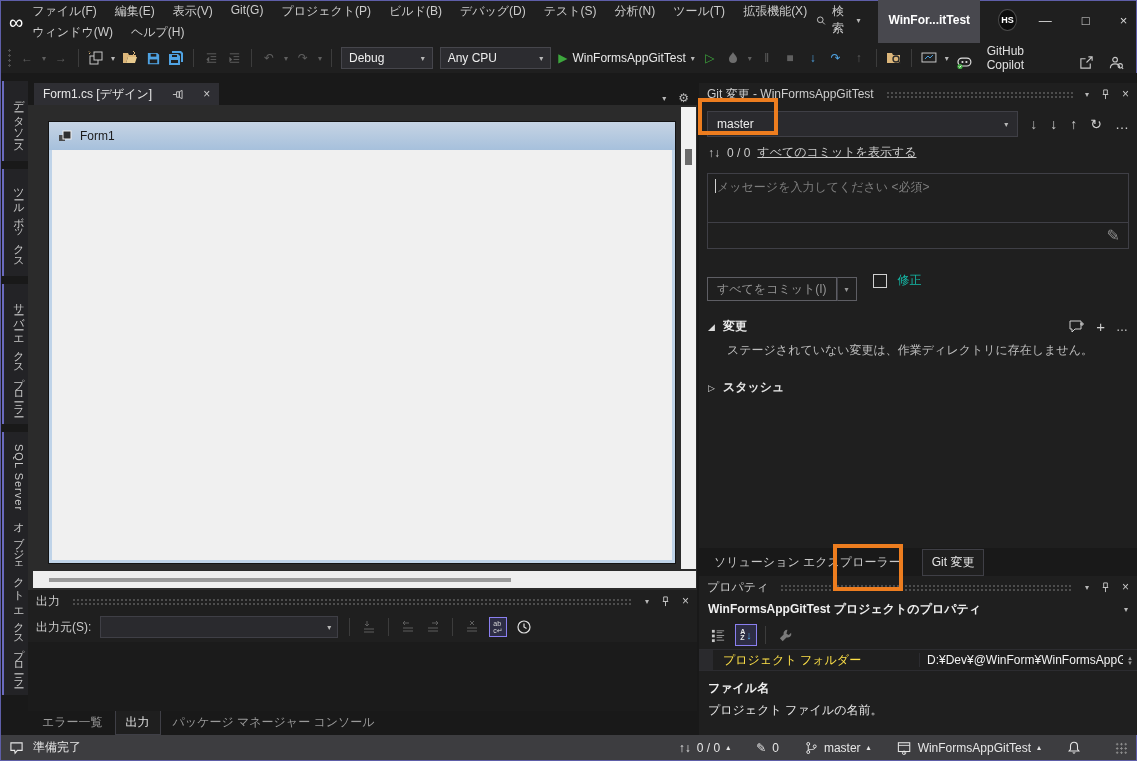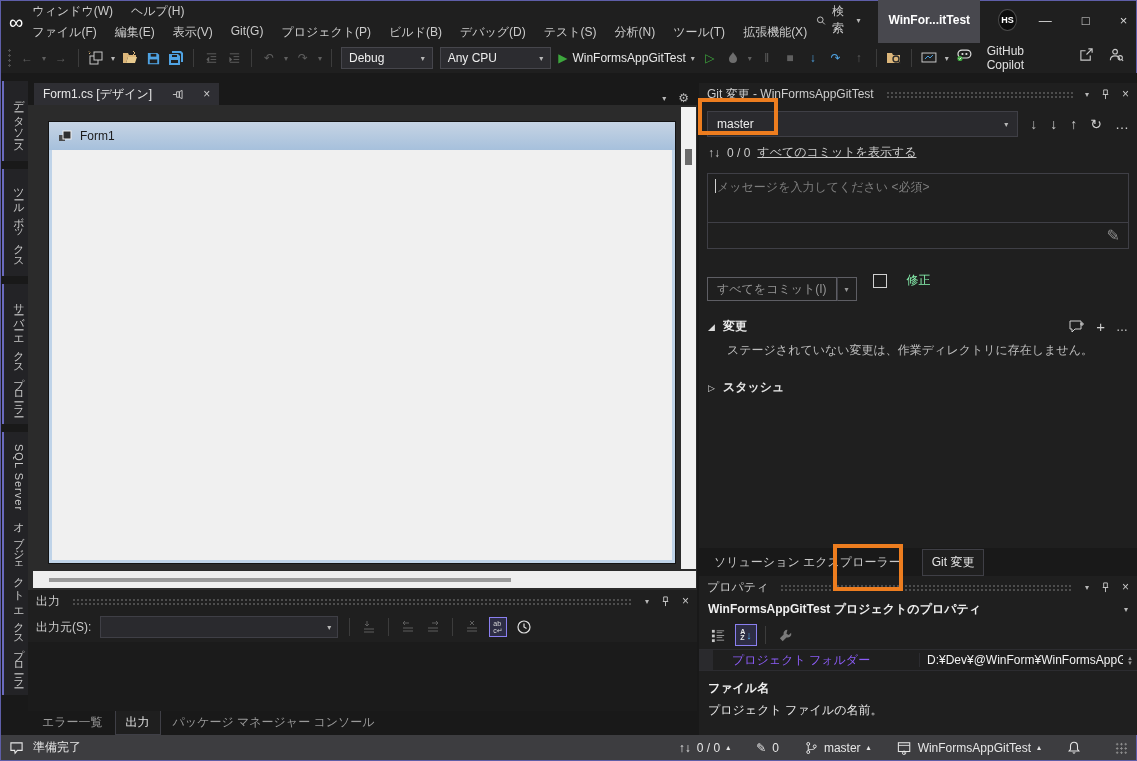--- a/index.html
+++ b/index.html
@@ -27,21 +27,21 @@
   .tsep { width:1px; height:18px; background:#3C3C3C; margin:0 2px; }
   .tgrip { width:5px; height:20px; background-image:radial-gradient(#4E4E4E 1px, transparent 1.2px); background-size:5px 5px; }
   .ticon { display:flex; align-items:center; justify-content:center; min-width:16px; height:20px; color:#C8C8C8; }
   .dis { color:#5F5F5F !important; }
   .caret { font-size:8px; color:#B8B8B8; }
   .combo { height:22px; background:#2C2C30; border:1px solid #46464C; color:#EEE; display:flex; align-items:center; padding:0 7px; gap:6px; }
   .combo .caret { margin-left:auto; }
   .run-group { display:flex; align-items:center; gap:5px; color:#E8E8E8; }
   .green { color:#3DA73D; }
   .blue { color:#4FA3E3; }
-  .copilot-area { margin-left:auto; display:flex; align-items:flex-start; gap:14px; color:#E0E0E0; padding-right:6px; }
+  .copilot-area { margin-left:auto; display:flex; align-items:flex-end; gap:14px; color:#E0E0E0; padding-right:6px; }
 
   
   .main { flex:1; display:flex; min-height:0; }
   .activity { width:27px; display:flex; flex-direction:column; padding-top:8px; gap:8px; background:#191919; flex:none; }
   .vtab { writing-mode:vertical-rl; font-size:11px; color:#C8C8C8; background:#232326;
           border-left:2px solid #6A6ABE; padding:12px 2px 12px 1px; margin-left:1px; letter-spacing:1px; cursor:default; }
 
   .center { width:669px; display:flex; flex-direction:column; background:#191919; flex:none; }
   .doc-gap { height:10px; flex:none; }
   .tabstrip { height:22px; display:flex; align-items:flex-end; padding-left:6px; flex:none; }
@@ -85,21 +85,21 @@
   .commits-row { padding:3px 9px 6px; display:flex; gap:7px; color:#CCCCCC; font-size:12px; align-items:center; flex:none; }
   .link { color:#CCCCCC; text-decoration:underline; cursor:pointer; }
   .msg-box { margin:6px 8px 4px; border:1px solid #3F3F46; flex:none; }
   .msg-top { height:48px; padding:5px 7px; color:#7E7E7E; font-size:12px; display:flex; }
   .cursor-bar { width:1px; height:14px; background:#D0D0D0; margin-right:1px; }
   .msg-bottom { height:26px; border-top:1px solid #3F3F46; display:flex; align-items:center; justify-content:flex-end; padding:0 8px; color:#8C8C8C; }
   .commit-row { display:flex; align-items:center; gap:16px; padding:7px 8px; flex:none; }
   .commit-btn { display:flex;margin-top:17px; }
   .commit-main { border:1px solid #5E5E64; color:#969696; font-size:12px; height:24px; display:flex; align-items:center; padding:0 9px; }
   .commit-caret { border:1px solid #5E5E64; border-left:1px solid #3F3F46; width:20px; height:24px; display:flex; align-items:center; justify-content:center; color:#969696; font-size:8px; }
-  .amend { display:flex; align-items:center; gap:20px; color:#86efac; font-size:12px; }
+  .amend { display:flex; align-items:center; gap:11px; color:#14b8a6; font-size:12px; }
   .cb { width:14px; height:14px; border:1px solid #D0D0D0; background:transparent; }
   .changes { padding:10px 9px 0; flex:none; }
   .section-head { display:flex; align-items:center; gap:8px; color:#E8E8E8; font-size:12px; font-weight:bold; }
   .tri { font-size:9px; color:#DCDCDC; }
   .section-icons { margin-left:auto; display:flex; gap:11px; color:#CFCFCF; font-weight:normal; align-items:center; }
   .changes-desc { color:#BDBDBD; font-size:12px; padding:7px 0 0 19px; font-weight:normal; }
   .stash { padding:20px 9px; display:flex; gap:8px; color:#E8E8E8; font-weight:bold; font-size:12px; align-items:center; flex:none; }
   .git-rest { flex:1; }
 
   .panel-tabs { height:28px; display:flex; align-items:center; padding-left:6px; gap:12px; background:#191919; flex:none; }
@@ -108,21 +108,21 @@
 
   .props { flex:1; background:#1F1F1F; display:flex; flex-direction:column; min-height:0; }
   .props-object { display:flex; align-items:center; padding:1px 9px; color:#F0F0F0; font-size:12px; font-weight:bold; height:23px; flex:none; }
   .props-object .caret { margin-left:auto; }
   .props-toolbar { display:flex; align-items:center; gap:6px; padding:2px 8px; height:28px; flex:none; }
   .ptool { width:22px; height:22px; display:flex; align-items:center; justify-content:center; }
   .ptool.selected { border:1px solid #8A7FF0; background:#2D2D44; }
   .azicon { display:flex; flex-direction:column; font-size:7px; line-height:6px; color:#E8E8E8; font-weight:bold; }
   .prop-row { display:flex; align-items:center; height:22px; border-top:1px solid #2C2C30; border-bottom:1px solid #2C2C30; font-size:12px; flex:none; }
   .prop-gutter { width:14px; height:100%; background:#2A2A2D; flex:none; }
-  .prop-name { width:206px; color:#8b5cf6; padding-left:19px; flex:none; }
+  .prop-name { width:206px; color:#fde047; padding-left:10px; flex:none; }
   .prop-value { flex:1; color:#F2F2F2; border-left:1px solid #2C2C30; padding-left:7px; white-space:nowrap; overflow:hidden; }
   .prop-spin { width:14px; display:flex; flex-direction:column; align-items:center; color:#9A9A9A; font-size:7px; line-height:5px; flex:none; }
   .prop-desc { padding:9px; }
   .desc-title { color:#F0F0F0; font-weight:bold; font-size:12px; }
   .desc-text { color:#e5e5e5; font-size:12px; margin-top:5px; }
 
   
   .statusbar { height:25px; background:#3D3D40; display:flex; align-items:center; padding:0 8px; gap:0; color:#E6E6E6; font-size:12px; flex:none; }
   .sb-left { display:flex; align-items:center; gap:9px; }
   .sb-right { margin-left:auto; display:flex; align-items:center; gap:26px; }
@@ -139,36 +139,36 @@
   svg { display:block; }
 </style>
 </head>
 <body>
 
 <div class="window">
 
   <div class="titlebar">
     <div class="logo">∞</div>
     <div class="menus">
-      <div class="menu-row">
-        <span class="menu-item">ウィンドウ(W)</span>
-        <span class="menu-item">ヘルプ(H)</span>
-      </div>
       <div class="menu-row">
         <span class="menu-item">ファイル(F)</span>
         <span class="menu-item">編集(E)</span>
         <span class="menu-item">表示(V)</span>
         <span class="menu-item">Git(G)</span>
         <span class="menu-item">プロジェクト(P)</span>
         <span class="menu-item">ビルド(B)</span>
         <span class="menu-item">デバッグ(D)</span>
         <span class="menu-item">テスト(S)</span>
         <span class="menu-item">分析(N)</span>
         <span class="menu-item">ツール(T)</span>
         <span class="menu-item">拡張機能(X)</span>
+      </div>
+      <div class="menu-row">
+        <span class="menu-item">ウィンドウ(W)</span>
+        <span class="menu-item">ヘルプ(H)</span>
       </div>
     </div>
     <div class="tb-right">
       <div class="searchbox">
         <svg width="13" height="13" viewBox="0 0 14 14">
             <circle cx="6" cy="6" r="4" fill="none" stroke="#C8C8C8" stroke-width="1.3"></circle>
             <path d="M9 9l3.5 3.5" stroke="#C8C8C8" stroke-width="1.3"></path>
           </svg>
         <span>検索</span>
         <span class="caret">▾</span>

